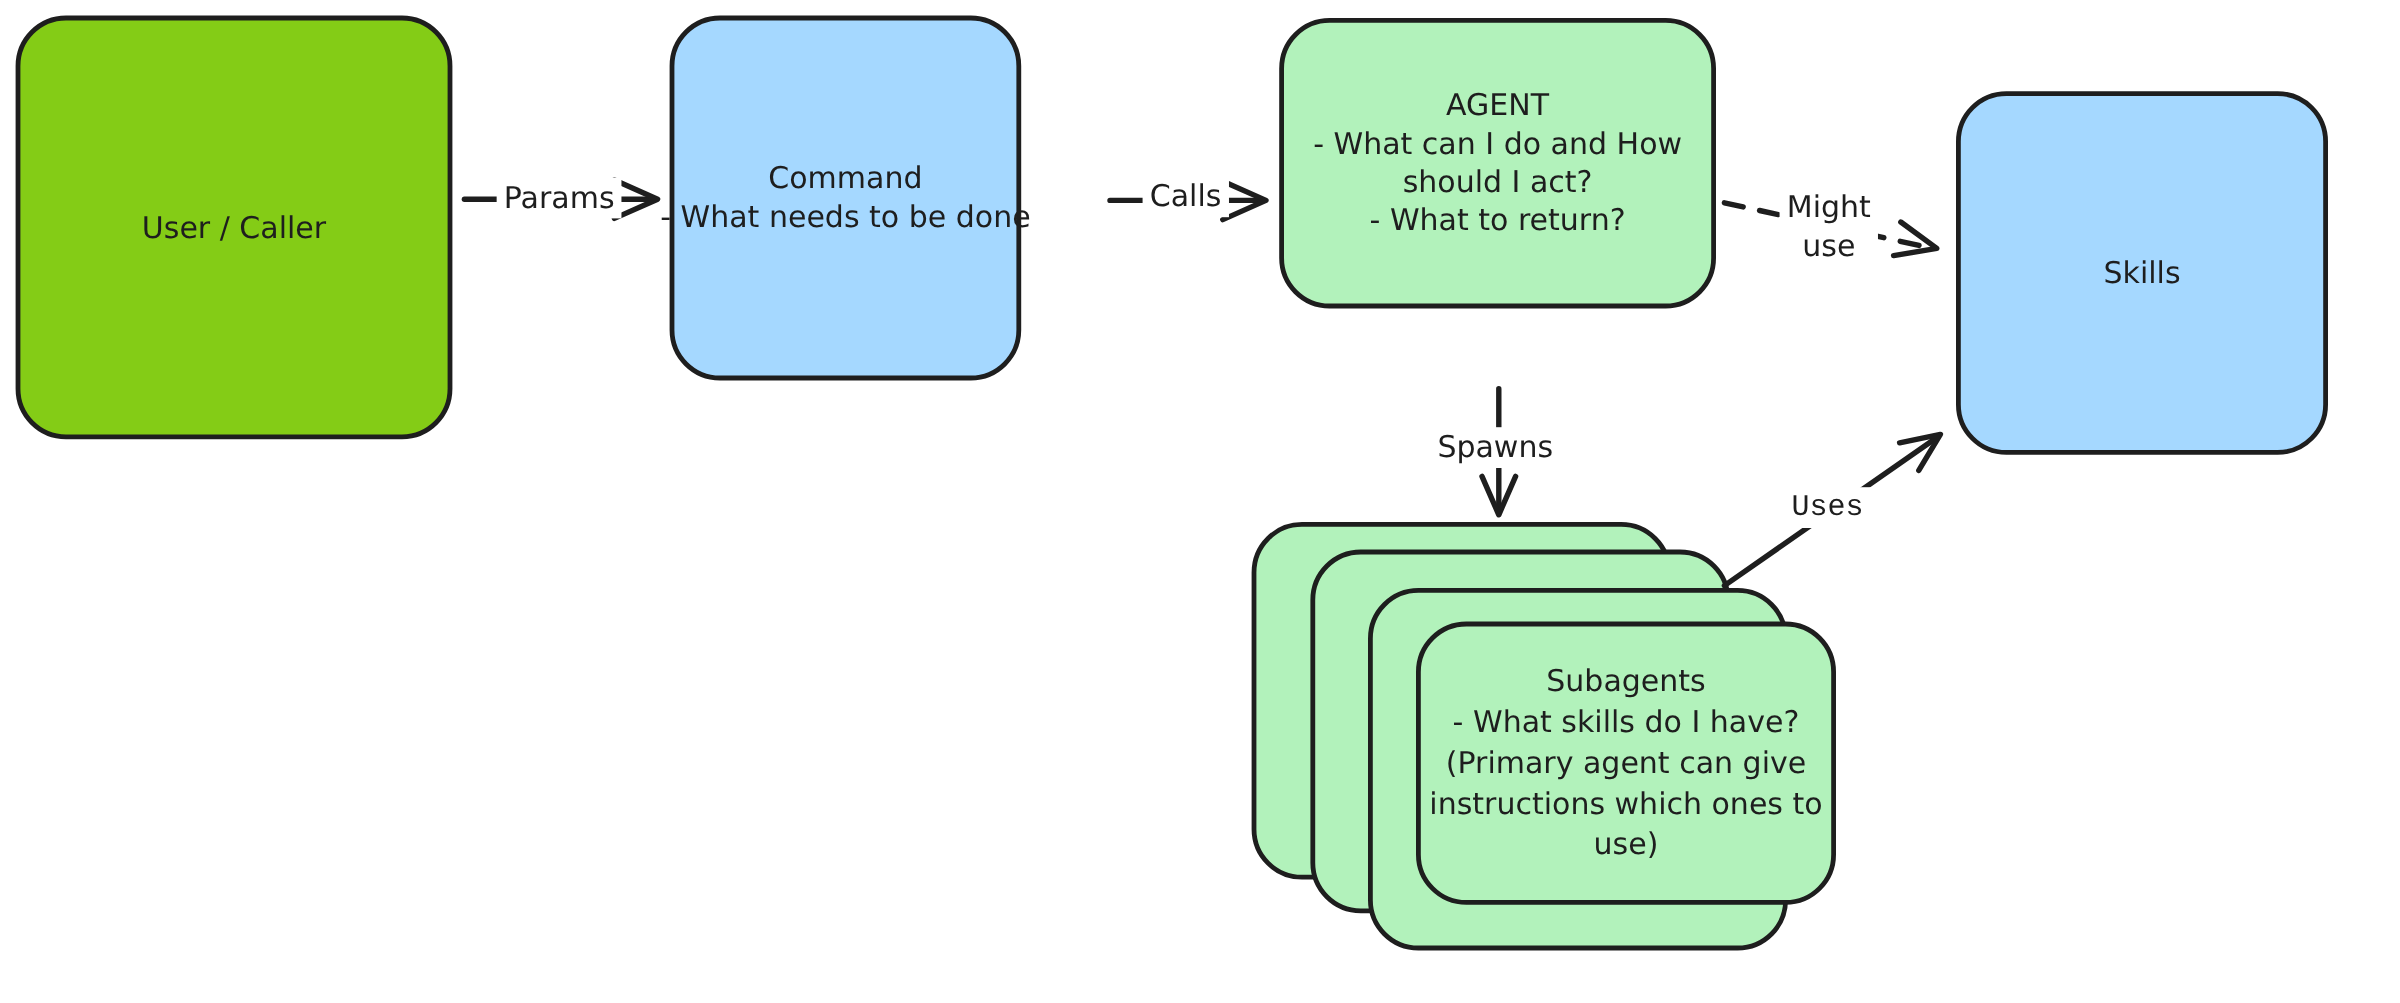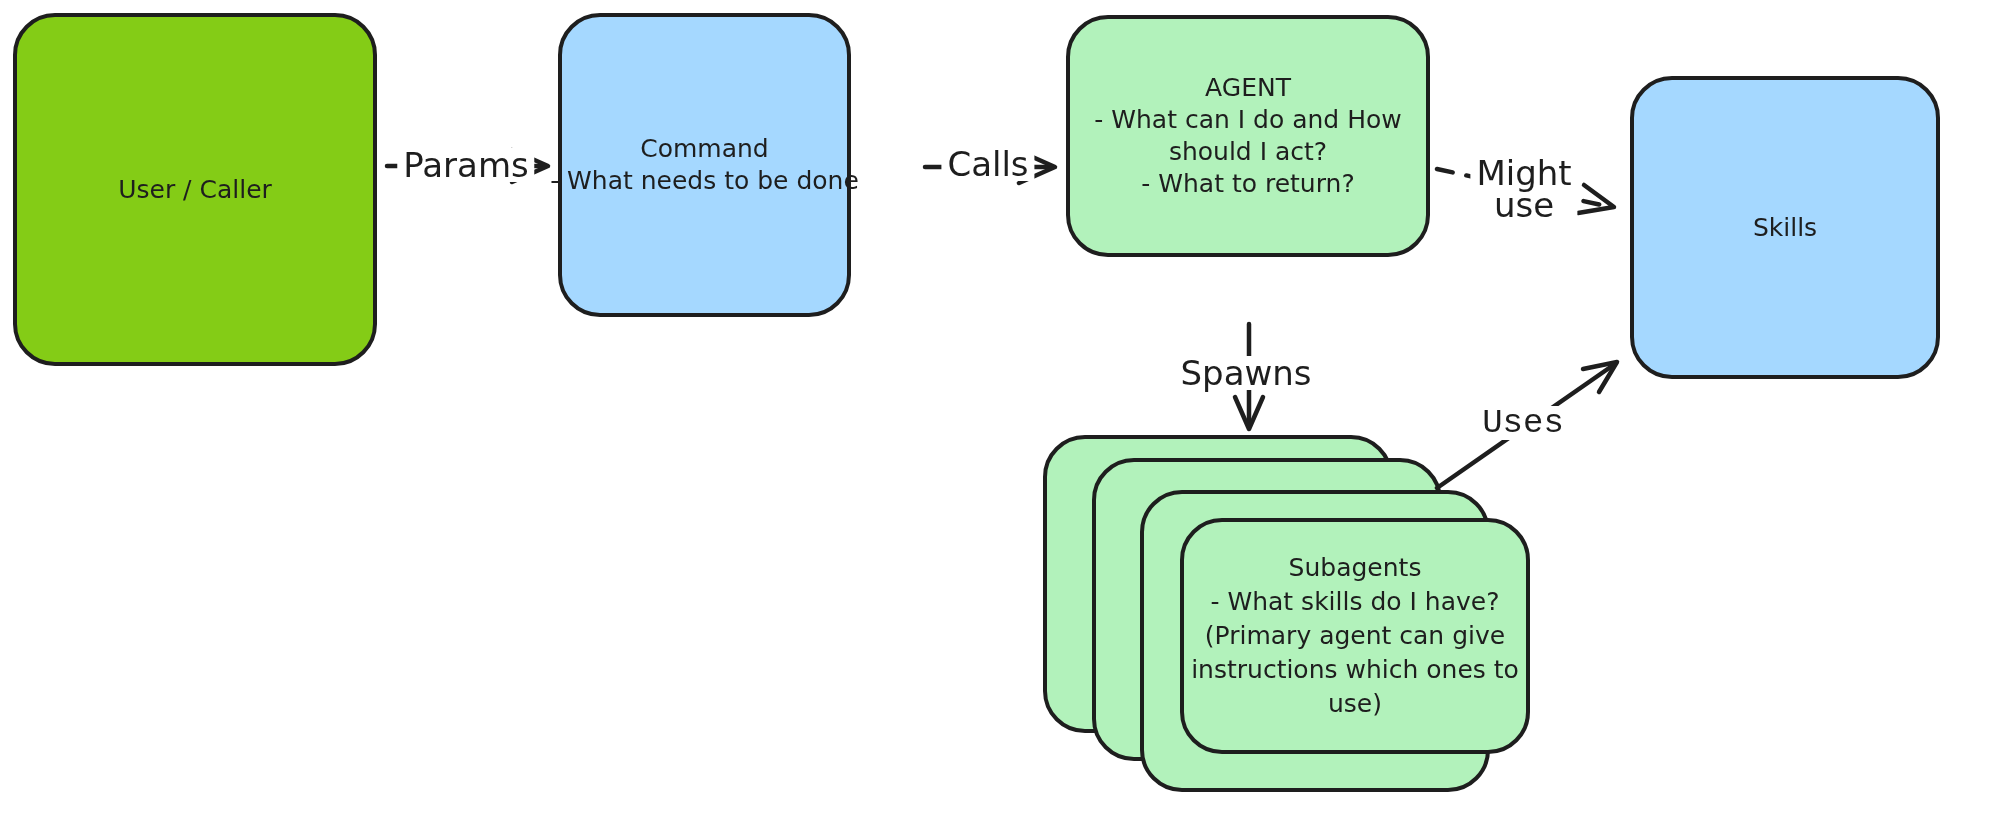--- a/index.html
+++ b/index.html
@@ -66,21 +66,21 @@
     stroke-linejoin: round;
   }
   .arrows .dashed {
     stroke-dasharray: 16 14;
   }
   .edge-label {
     position: absolute;
     transform: translate(-50%, -50%);
     background: #ffffff;
     padding: 1px 6px;
-    font-size: 34px;
+    font-size: 25px;
     line-height: 32px;
     text-align: center;
     white-space: nowrap;
   }
 </style>
 </head>
 <body>
 
 <div class="canvas">
 

